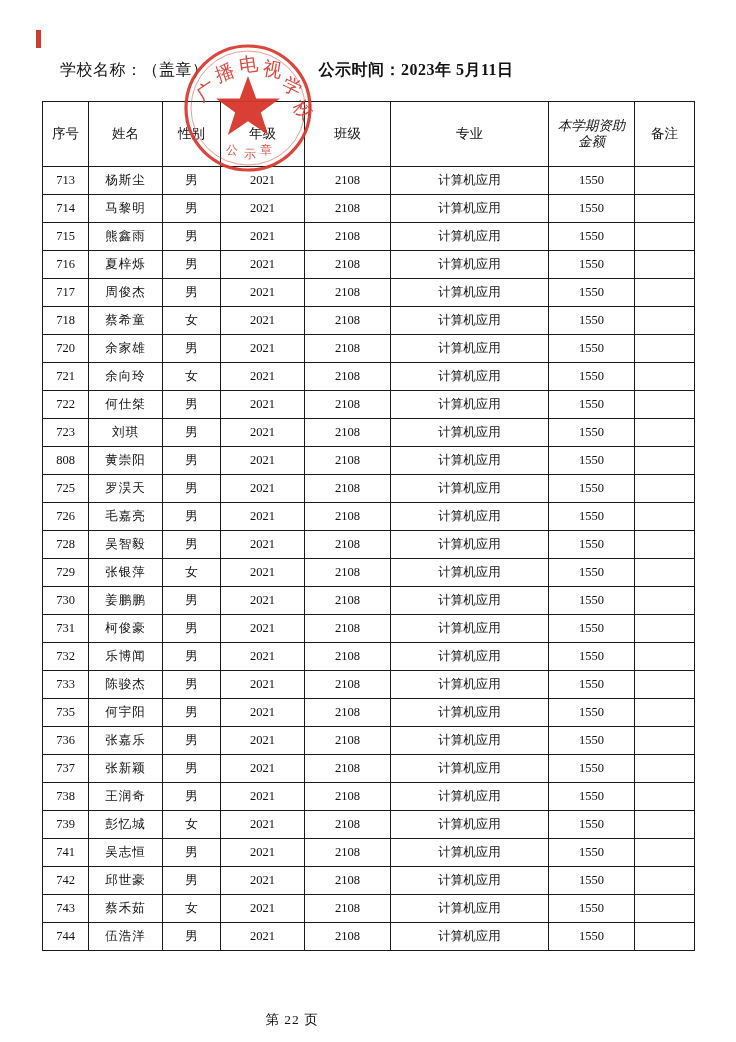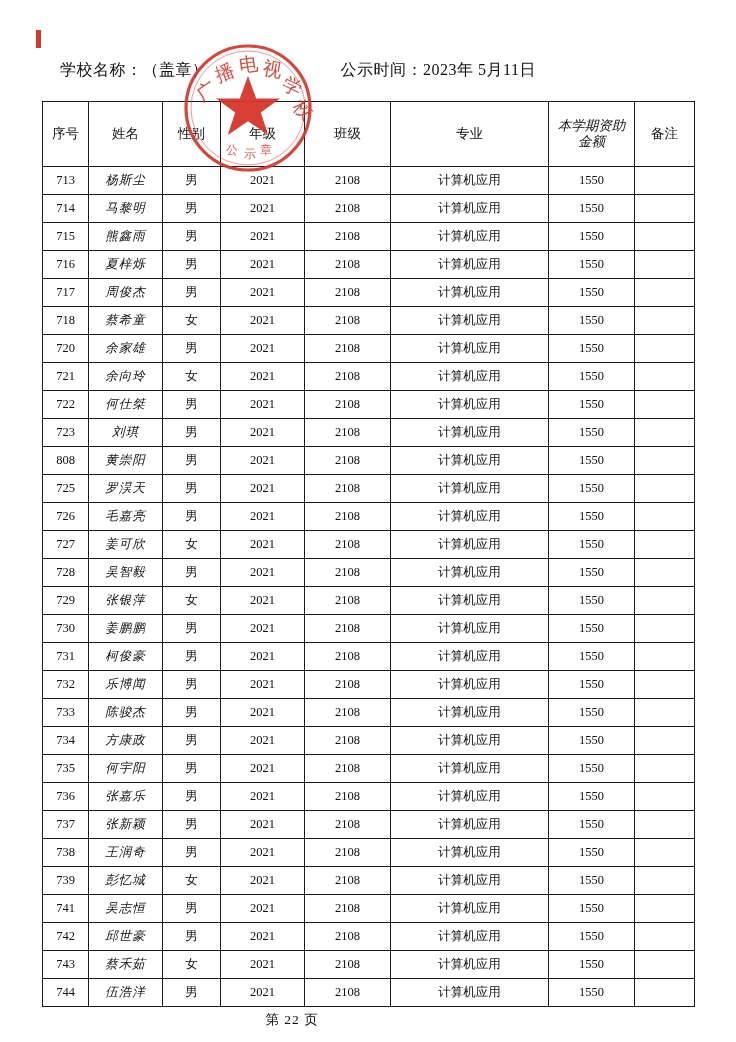--- a/index.html
+++ b/index.html
@@ -38,21 +38,22 @@
     align-items: baseline;
     font-size: 16px;
     letter-spacing: 0.5px;
     gap: 26px;
   }
   .header-school {
     white-space: nowrap;
   }
   .header-date {
     white-space: nowrap;
-    margin-left: 106px;
+    margin-left: 84px;
+    font-weight: bold;
   }
   table.grid {
     position: absolute;
     left: 42px;
     top: 101px;
     width: 652px;
     border-collapse: collapse;
     table-layout: fixed;
   }
   table.grid td, table.grid th {
@@ -82,21 +83,20 @@
     font-size: 12.5px;
     line-height: 1.35;
     padding: 2px 4px;
     font-style: italic;
   }
   .num-cell, .amount-cell, .grade-cell, .class-cell {
     font-family: "Liberation Serif", "DejaVu Serif", serif;
   }
   .name-cell {
     letter-spacing: 1px;
-    font-style: italic;
   }
   .footer {
     position: absolute;
     left: 0;
     top: 1011px;
     width: 584px;
     text-align: center;
     font-size: 13.5px;
     letter-spacing: 1px;
   }
@@ -275,30 +275,20 @@
           <td class="num-cell">726</td>
           <td class="name-cell">毛嘉亮</td>
           <td class="sex-cell">男</td>
           <td class="grade-cell">2021</td>
           <td class="class-cell">2108</td>
           <td class="major-cell">计算机应用</td>
           <td class="amount-cell">1550</td>
           <td class="note-cell"></td>
         </tr>
         <tr>
-          <td class="num-cell">727</td>
-          <td class="name-cell">姜可欣</td>
-          <td class="sex-cell">女</td>
-          <td class="grade-cell">2021</td>
-          <td class="class-cell">2108</td>
-          <td class="major-cell">计算机应用</td>
-          <td class="amount-cell">1550</td>
-          <td class="note-cell"></td>
-        </tr>
-        <tr>
           <td class="num-cell">728</td>
           <td class="name-cell">吴智毅</td>
           <td class="sex-cell">男</td>
           <td class="grade-cell">2021</td>
           <td class="class-cell">2108</td>
           <td class="major-cell">计算机应用</td>
           <td class="amount-cell">1550</td>
           <td class="note-cell"></td>
         </tr>
         <tr>
@@ -337,30 +327,20 @@
           <td class="sex-cell">男</td>
           <td class="grade-cell">2021</td>
           <td class="class-cell">2108</td>
           <td class="major-cell">计算机应用</td>
           <td class="amount-cell">1550</td>
           <td class="note-cell"></td>
         </tr>
         <tr>
           <td class="num-cell">733</td>
           <td class="name-cell">陈骏杰</td>
-          <td class="sex-cell">男</td>
-          <td class="grade-cell">2021</td>
-          <td class="class-cell">2108</td>
-          <td class="major-cell">计算机应用</td>
-          <td class="amount-cell">1550</td>
-          <td class="note-cell"></td>
-        </tr>
-        <tr>
-          <td class="num-cell">734</td>
-          <td class="name-cell">方康政</td>
           <td class="sex-cell">男</td>
           <td class="grade-cell">2021</td>
           <td class="class-cell">2108</td>
           <td class="major-cell">计算机应用</td>
           <td class="amount-cell">1550</td>
           <td class="note-cell"></td>
         </tr>
         <tr>
           <td class="num-cell">735</td>
           <td class="name-cell">何宇阳</td>

